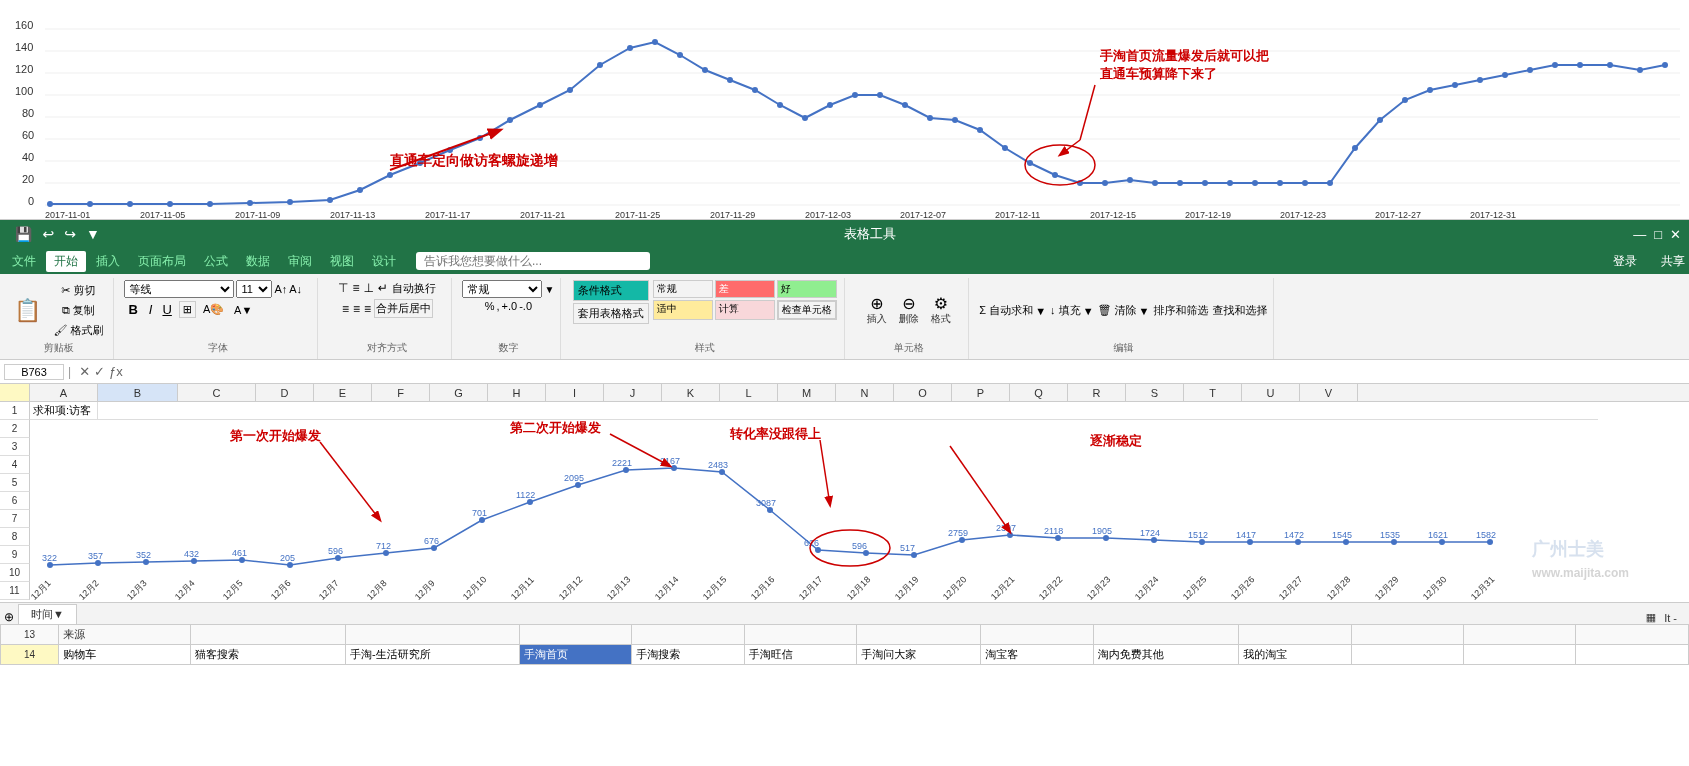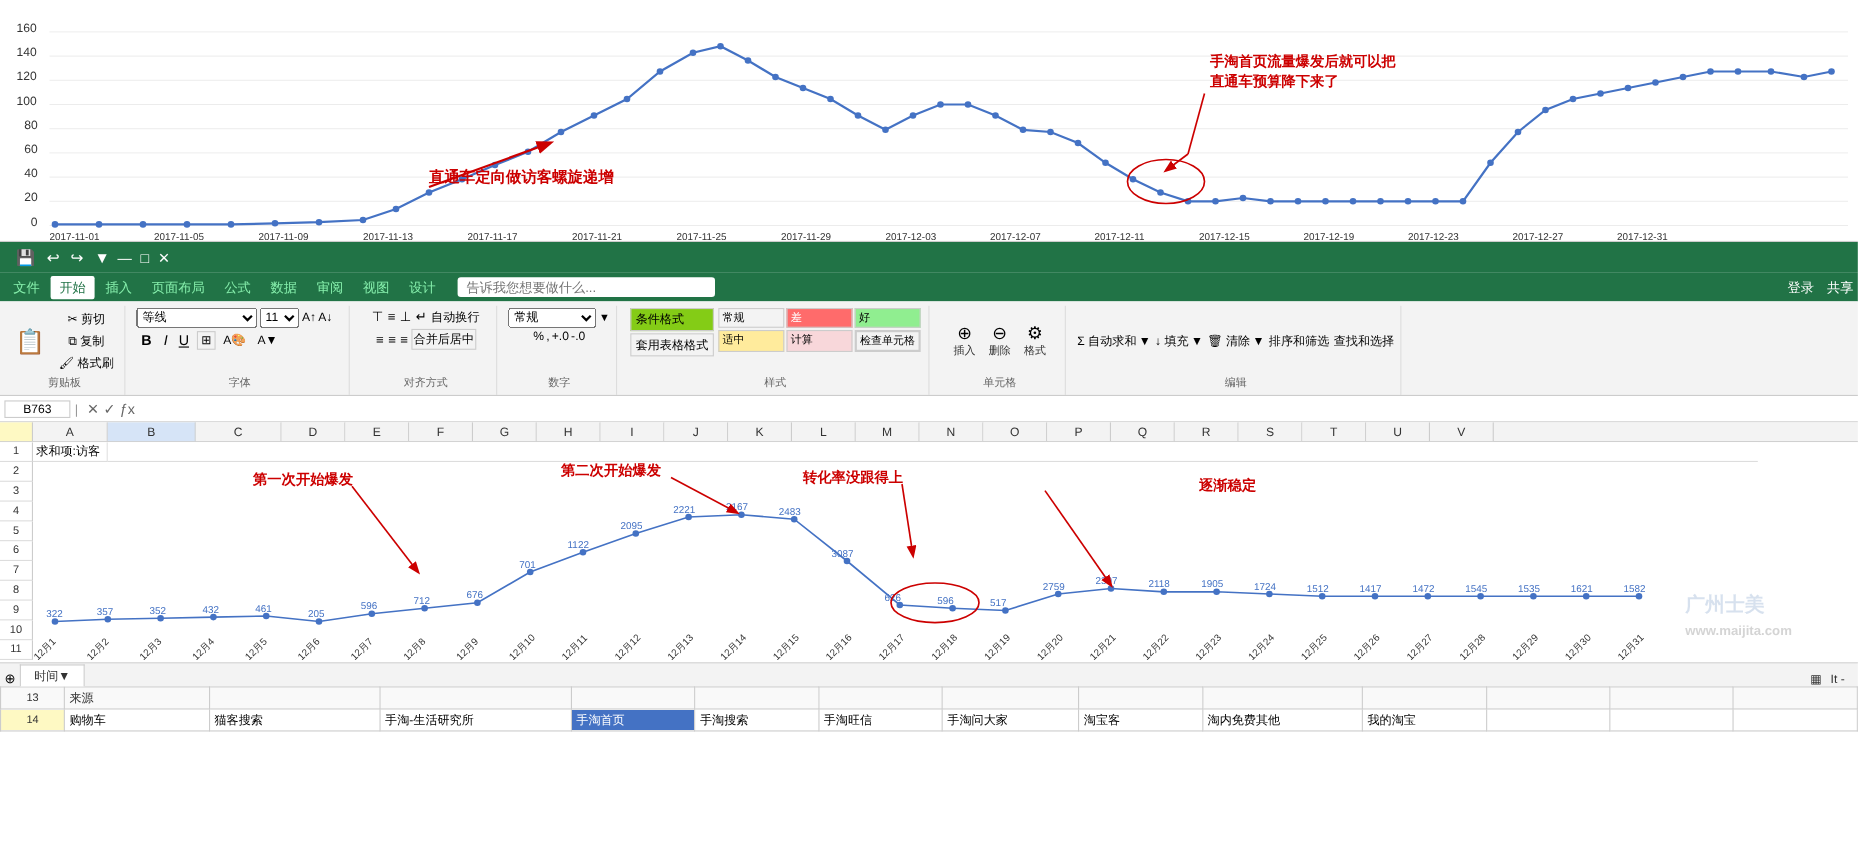--- a/index.html
+++ b/index.html
@@ -67,21 +67,21 @@
       font-size: 12px;
       width: 234px;
       color: #999;
     }
 
     #menu-bar .login-area {
       margin-left: auto;
       color: #fff;
       font-size: 12px;
       display: flex;
-      gap: 12px;
+      gap: 24px;
     }
 
     #ribbon {
       height: 86px;
       background: #f3f3f3;
       border-bottom: 1px solid #ccc;
       display: flex;
       padding: 4px 4px 0 4px;
       gap: 4px;
     }
@@ -423,20 +423,21 @@
   </svg>
 </div>
 
 <div id="title-bar">
   <div class="quick-access">
     <span class="qa-btn">💾</span>
     <span class="qa-btn">↩</span>
     <span class="qa-btn">↪</span>
     <span class="qa-btn">▼</span>
   </div>
+  <div class="title-center">表格工具</div>
   <div class="title-controls">
     <span>—</span>
     <span>□</span>
     <span style="color:#fff;">✕</span>
   </div>
 </div>
 
 <div id="menu-bar">
   <span class="menu-item">文件</span>
   <span class="menu-item active">开始</span>
@@ -527,21 +528,21 @@
         <span style="cursor:pointer;">+.0</span>
         <span style="cursor:pointer;">-.0</span>
       </div>
     </div>
     <div class="group-label">数字</div>
   </div>
 
   <div class="ribbon-group" style="min-width:280px;">
     <div class="group-content" style="flex-direction:row;gap:4px;align-items:flex-start;">
       <div style="display:flex;flex-direction:column;gap:2px;">
-        <span style="font-size:11px;cursor:pointer;padding:2px 4px;background:#84cc16;border:1px solid #ccc;">条件格式</span>
+        <span style="font-size:11px;cursor:pointer;padding:2px 4px;background:#14b8a6;border:1px solid #ccc;">条件格式</span>
         <span style="font-size:11px;cursor:pointer;padding:2px 4px;background:#f3f3f3;border:1px solid #ccc;">套用表格格式</span>
       </div>
       <div style="display:grid;grid-template-columns:1fr 1fr 1fr;gap:2px;font-size:10px;">
         <span style="background:#f3f3f3;border:1px solid #ccc;padding:1px 3px;cursor:pointer;">常规</span>
         <span style="background:#ff6b6b;color:#fff;border:1px solid #ccc;padding:1px 3px;cursor:pointer;">差</span>
         <span style="background:#90ee90;border:1px solid #ccc;padding:1px 3px;cursor:pointer;">好</span>
         <span style="background:#ffeb9c;border:1px solid #ccc;padding:1px 3px;cursor:pointer;">适中</span>
         <span style="background:#f8d7da;border:1px solid #ccc;padding:1px 3px;cursor:pointer;">计算</span>
         <span style="border:2px solid #ccc;padding:1px 3px;cursor:pointer;">检查单元格</span>
       </div>

